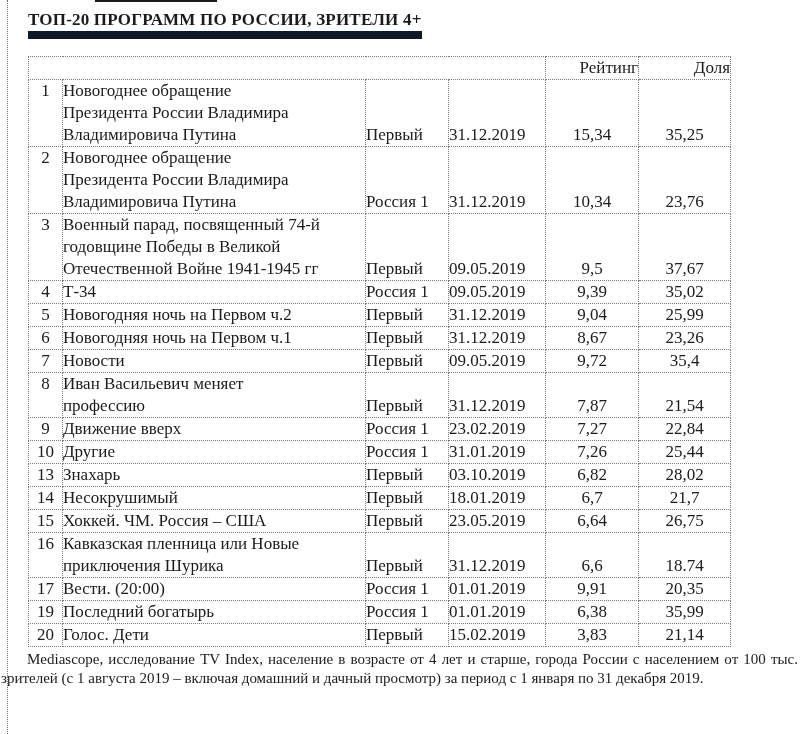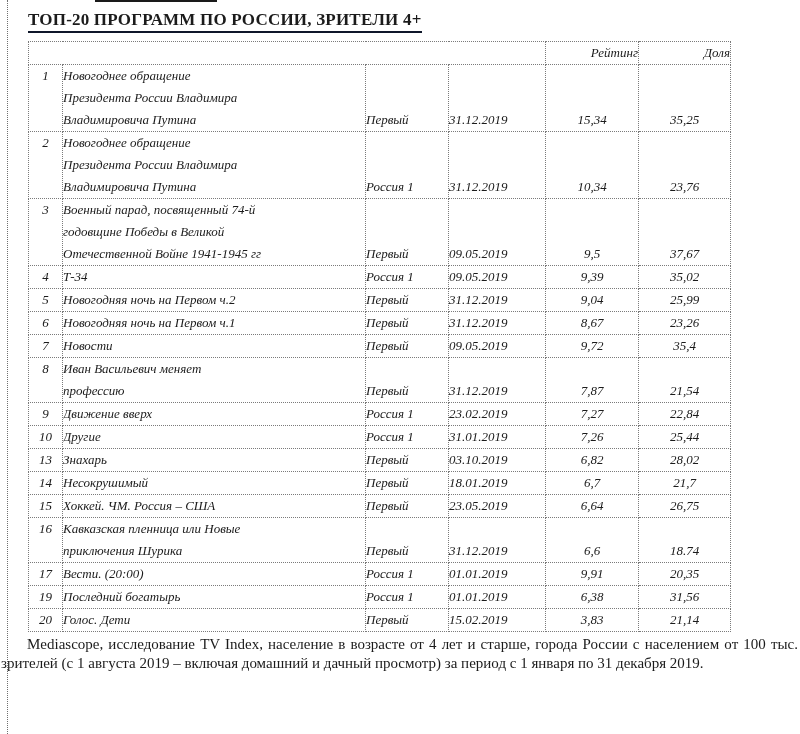--- a/index.html
+++ b/index.html
@@ -25,36 +25,35 @@
   .top-artifact {
     position: absolute;
     left: 95px;
     top: 0;
     width: 122px;
     height: 2px;
     background: #1a1a1a;
   }
   .doc-title {
     display: inline-block;
-    margin: 10px 0 8px 28px;
+    margin: 10px 0 17px 28px;
     font-size: 17px;
     font-weight: bold;
     letter-spacing: 0.2px;
-    border-bottom: 2px solid #0f172a;
+    border-bottom: 8px solid #0f172a;
     padding-bottom: 1px;
     line-height: 20px;
   }
   table.programs {
     margin-left: 28px;
     border-collapse: collapse;
     table-layout: fixed;
     width: 702px;
-    font-size: 13px;
+    font-size: 17px;
     line-height: 22px;
-    font-style: italic;
   }
   table.programs td, table.programs th {
     border: 1px dotted #7a7a7a;
     padding: 0;
     font-weight: normal;
     overflow: hidden;
   }
   th.hdr-spacer { height: 21px; }
   th.hdr-num {
     text-align: right;
@@ -246,21 +245,21 @@
         <td class="date">01.01.2019</td>
         <td class="rating">9,91</td>
         <td class="share">20,35</td>
       </tr>
       <tr>
         <td class="rank">19</td>
         <td class="name">Последний богатырь</td>
         <td class="channel">Россия 1</td>
         <td class="date">01.01.2019</td>
         <td class="rating">6,38</td>
-        <td class="share">31,56</td>
+        <td class="share">35,99</td>
       </tr>
       <tr>
         <td class="rank">20</td>
         <td class="name">Голос. Дети</td>
         <td class="channel">Первый</td>
         <td class="date">15.02.2019</td>
         <td class="rating">3,83</td>
         <td class="share">21,14</td>
       </tr>
     </tbody>

